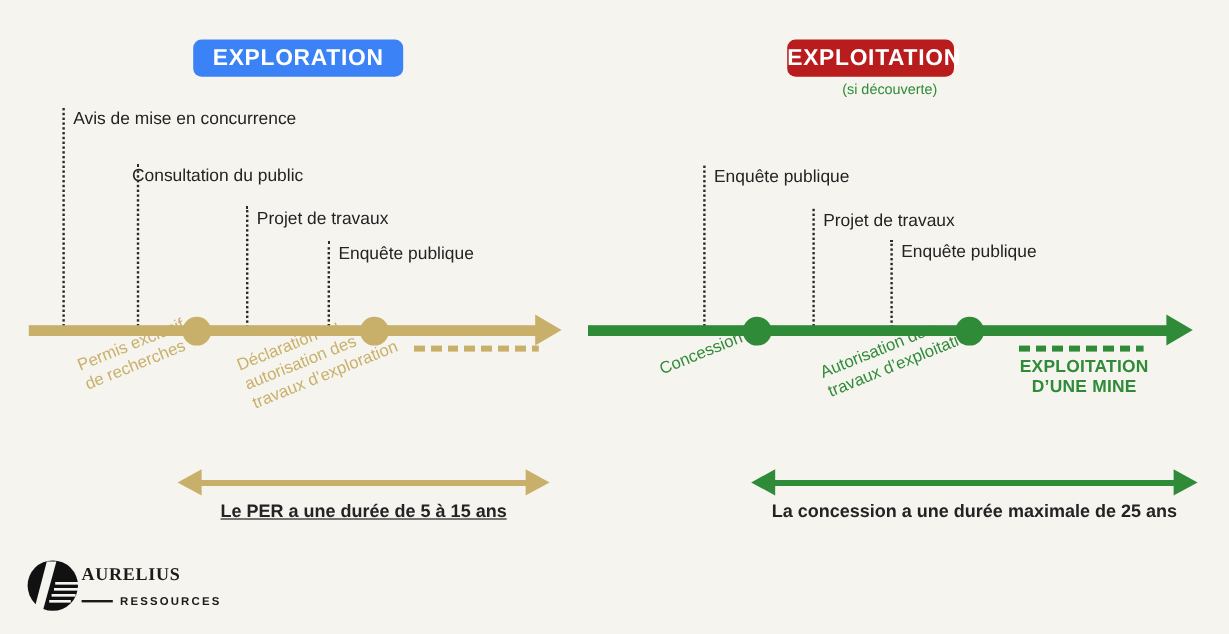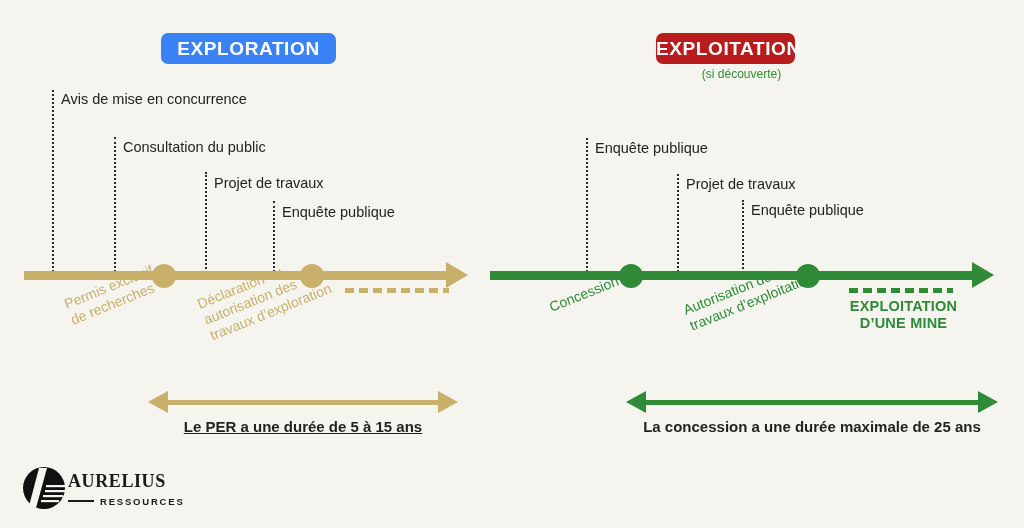--- a/index.html
+++ b/index.html
@@ -134,21 +134,21 @@
     text-align: center;
     white-space: nowrap;
   }
 
   
   #logo { position: absolute; left: 22px; top: 466px; }
   #logo-word {
     position: absolute;
     left: 68px; top: 471px;
     font-family: "Liberation Serif", serif;
-    font-size: 18px;
+    font-size: 15px;
     font-weight: bold;
     letter-spacing: 0.6px;
     color: #1a1a1a;
   }
   #logo-sub {
     position: absolute;
     left: 100px; top: 496px;
     font-size: 9.5px;
     font-weight: bold;
     letter-spacing: 1.8px;
@@ -167,21 +167,21 @@
 <div id="stage">
 
   <div class="badge" id="badge-exploration">EXPLORATION</div>
 
   <div class="dotted abs" style="left:52px;  top:90px;  height:190px;"></div>
   <div class="dotted abs" style="left:114px; top:137px; height:143px;"></div>
   <div class="dotted abs" style="left:205px; top:172px; height:108px;"></div>
   <div class="dotted abs" style="left:273px; top:201px; height:79px;"></div>
 
   <div class="event-label" style="left:61px; top:90px;">Avis de mise en concurrence</div>
-  <div class="event-label" style="left:123px; top:138px;">Consultation du public</div>
+  <div class="event-label" style="left:110px; top:138px;">Consultation du public</div>
   <div class="event-label" style="left:214px; top:174px;">Projet de travaux</div>
   <div class="event-label" style="left:282px; top:203px;">
     <div>Enquête publique</div>
   </div>
 
   <div class="axis-line gold-fill" style="left:24px; top:271px; width:428px;"></div>
   <div class="axis-head gold-head" style="left:446px; top:262px;"></div>
 
   <div class="node gold-fill" style="left:152px; top:264px;"></div>
   <div class="node gold-fill" style="left:300px; top:264px;"></div>

